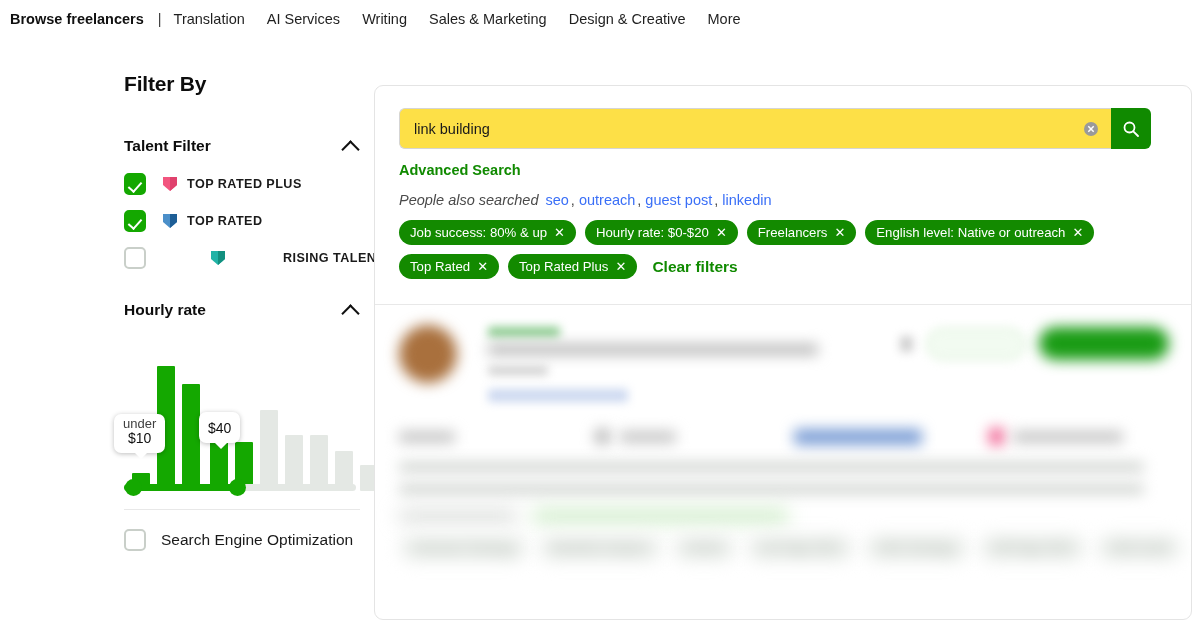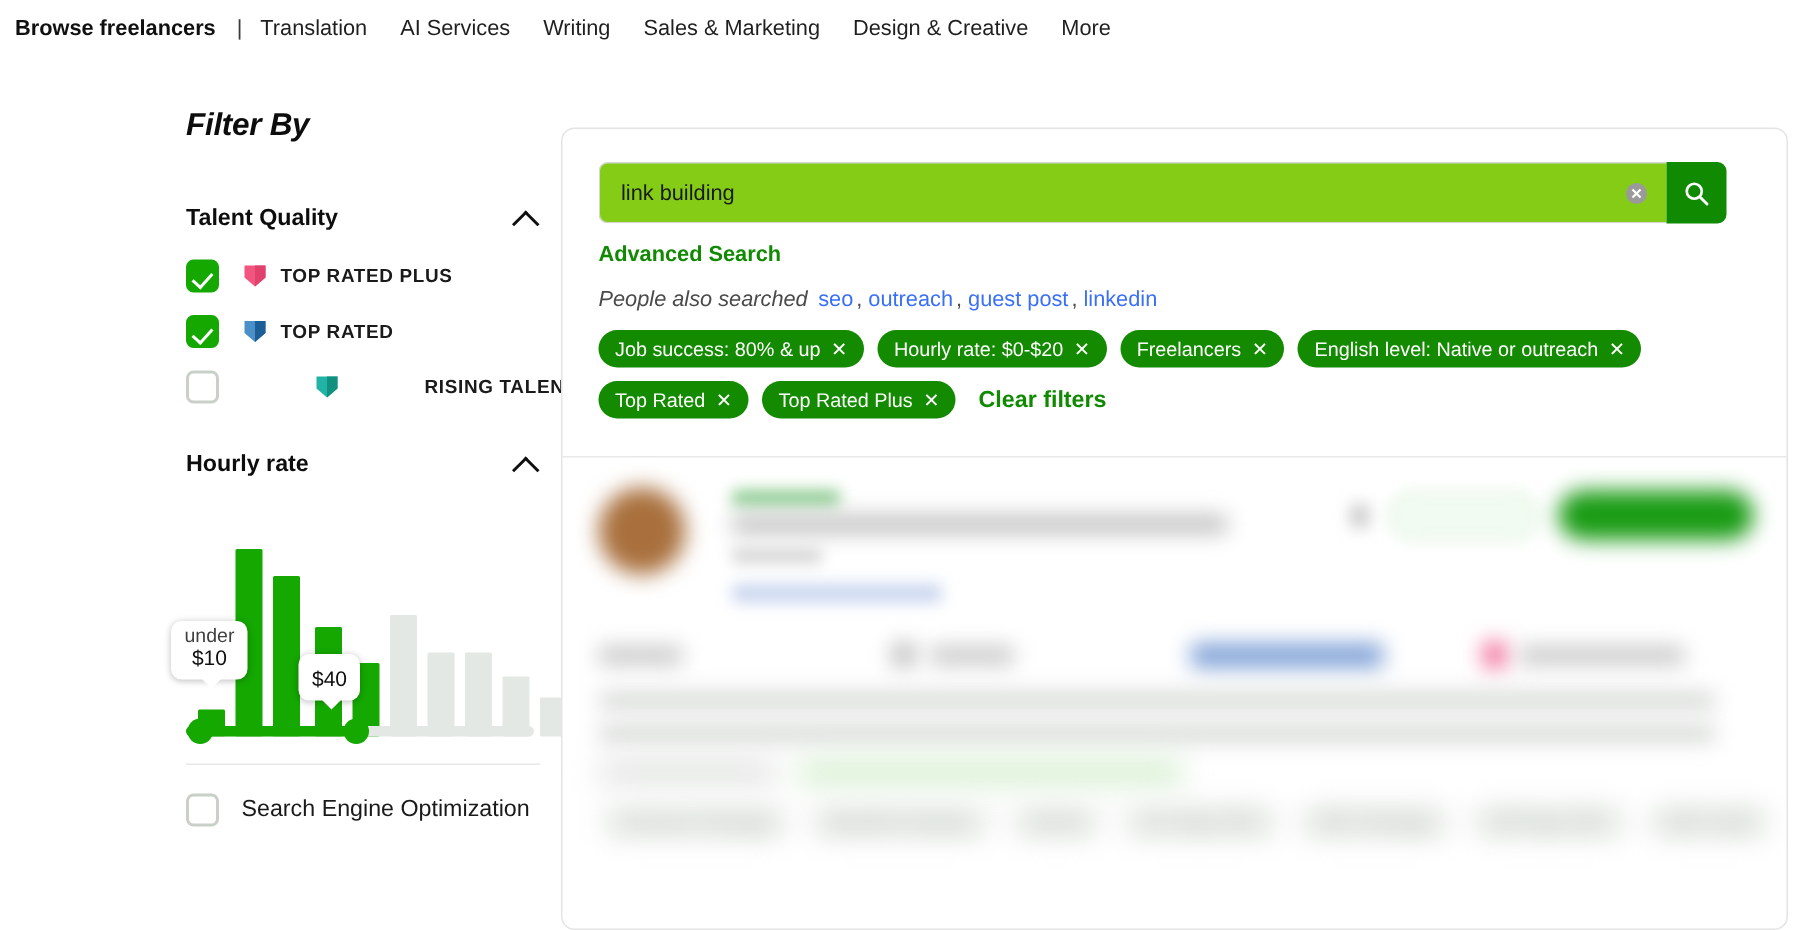--- a/index.html
+++ b/index.html
@@ -18,21 +18,21 @@
     padding-left: 10px;
     font-size: 14.5px; color: #1f1f1f;
   }
   .topnav .brand { font-weight: bold; color:#101010; font-size:14.5px; }
   .topnav .sep { color:#3a3a3a; margin: 0 12px 0 14px; }
   .topnav .navlink { color:#1f1f1f; margin-right: 22px; font-size:14.5px; cursor:pointer; white-space:nowrap;}
   .topnav .navlink:last-child { margin-right:0; }
 
   
   .sidebar { position:absolute; left:124px; top:72px; width:240px; }
-  .filter-title { font-size:21px; font-weight:bold; color:#0d0d0d; letter-spacing:-0.2px;font-style:italic; }
+  .filter-title { font-size:21px; font-weight:bold; color:#0d0d0d; letter-spacing:-0.2px; }
 
   .section { position:relative; }
   .section-head {
     display:flex; align-items:center; justify-content:space-between;
     width:236px; cursor:pointer;
   }
   .section-head h3 { font-size:15.5px; font-weight:bold; color:#0d0d0d; }
   .chev {
     width:18px; height:18px; position:relative; flex:0 0 auto;
   }
@@ -89,21 +89,21 @@
   .panel {
     position:absolute; left:374px; top:85px; width:818px; height:535px;
     border:1px solid #e4e4e4; border-radius:9px; background:#fff; overflow:hidden;
   }
   .panel-head { position:relative; padding:22px 24px 0; }
 
   .searchbar { display:flex; width:752px; height:41px; }
   .searchfield {
     flex:1; border:1px solid #d5d5d5; border-right:none;
     border-radius:6px 0 0 6px; display:flex; align-items:center;
-    padding: 0 12px 0 14px; background:#84cc16;
+    padding: 0 12px 0 14px; background:#fde047;
   }
   .searchfield .val { flex:1; font-size:14.5px; color:#1a1a1a; }
   .clear-ico { width:16px; height:16px; flex:0 0 auto; cursor:pointer;}
   .searchbtn {
     width:40px; background:#108a00; border-radius:0 6px 6px 0;
     display:flex; align-items:center; justify-content:center; cursor:pointer;
   }
 
   .adv { margin-top:13px; font-size:14.5px; color:#108a00; font-weight:bold; cursor:pointer; display:inline-block;}
 
@@ -175,21 +175,21 @@
     <span class="navlink">Design &amp; Creative</span>
     <span class="navlink">More</span>
   </div>
 
   <div class="sidebar">
 
     <div class="filter-title">Filter By</div>
 
     <div class="section" style="margin-top:41px;">
       <div class="section-head">
-        <h3>Talent Quality</h3>
+        <h3>Talent Filter</h3>
         <span class="chev"></span>
       </div>
 
       <div class="check-row" style="margin-top:18px;">
         <span class="cbox on"></span>
         <span class="badge-ico">
           <svg width="18" height="18" viewBox="0 0 18 18">
             <path d="M2 2 H16 V10 L9 16 L2 10 Z" fill="#f2557f"></path>
             <path d="M9 2 H16 V10 L9 16 Z" fill="#e0416d"></path>
           </svg>
@@ -244,21 +244,21 @@
         <div class="slider-track">
           <div class="slider-fill" style="width:118px;"></div>
         </div>
         <div class="knob" style="left:1px;"></div>
         <div class="knob" style="left:105px;"></div>
 
         <div class="tip" style="left:-10px; bottom:38px;">
           <div class="sm">under</div>
           <div class="bg">$10</div>
         </div>
-        <div class="tip" style="left:75px; bottom:24px; padding-top:7px;">
+        <div class="tip" style="left:75px; bottom:48px; padding-top:7px;">
           <div class="bg">$40</div>
         </div>
       </div>
     </div>
 
     <div class="hr" style="margin-top:18px;"></div>
 
     <div class="section" style="margin-top:17px;">
       <div class="check-row" style="margin-top:19px;">
         <span class="cbox"></span>

